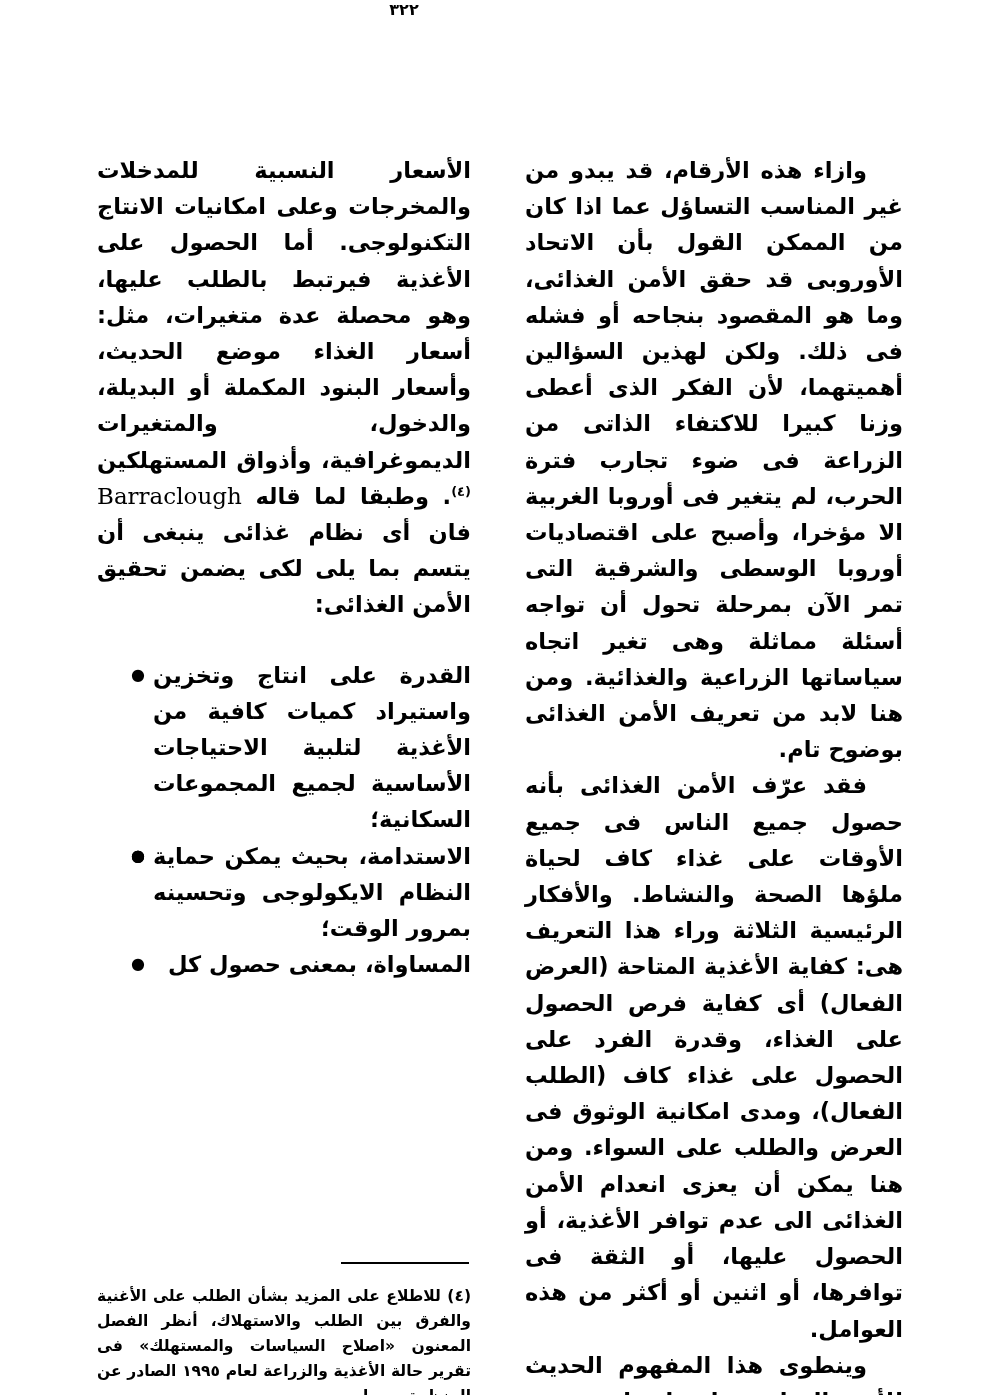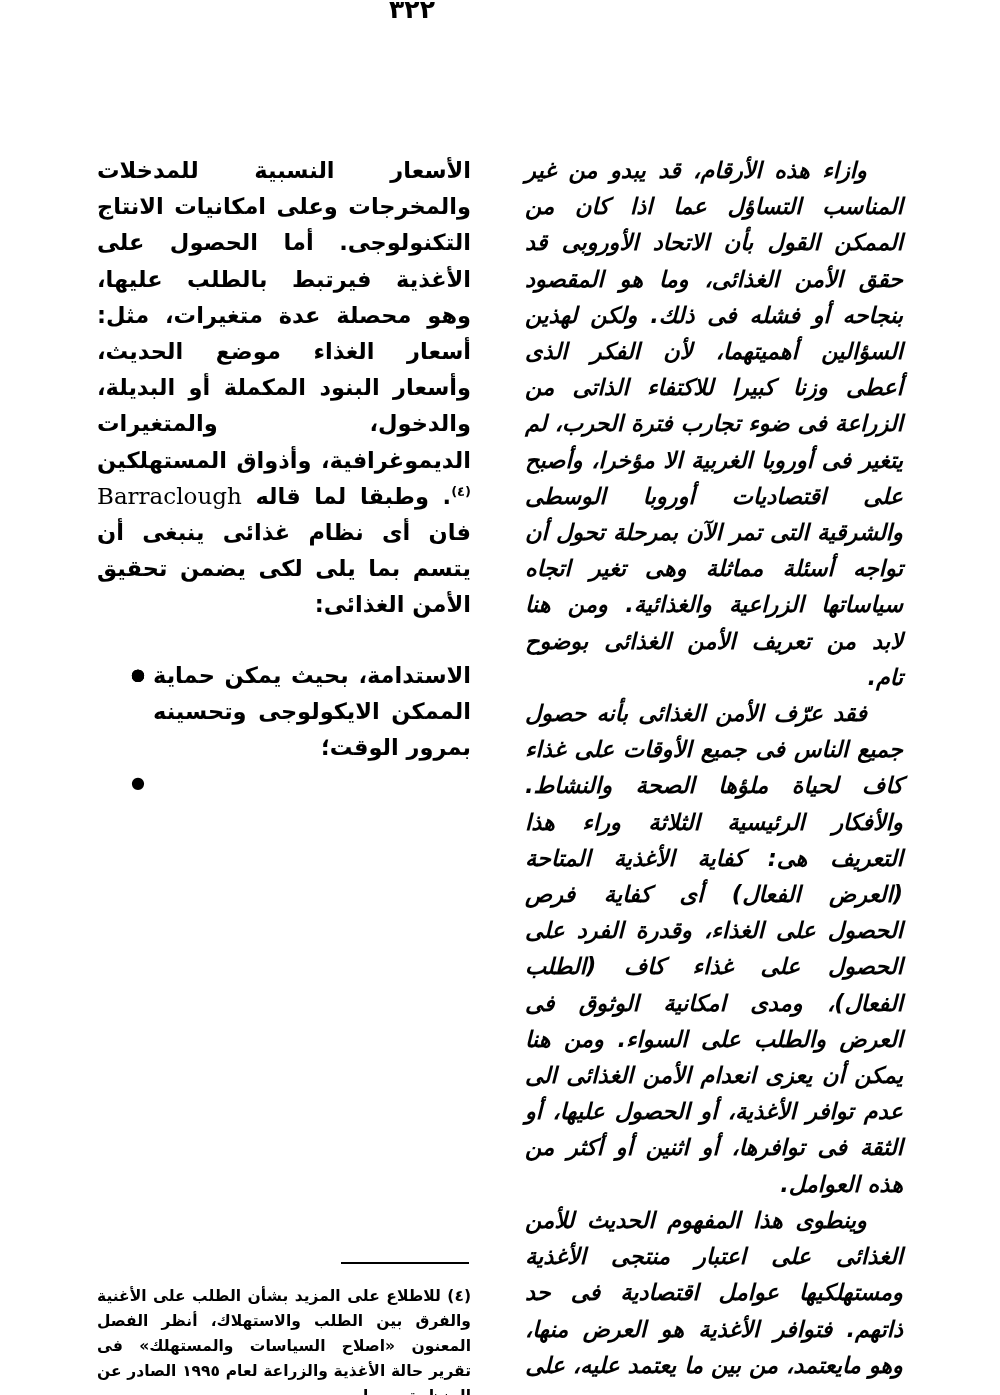--- a/index.html
+++ b/index.html
@@ -11,24 +11,24 @@
       width: 1000px;
       height: 1395px;
       position: relative;
       overflow: hidden;
       color: #000;
       font-family: "DejaVu Sans", "Liberation Sans", sans-serif;
     }
     .page-number {
       position: absolute;
       top: 0;
-      left: 16px;
+      left: 8px;
       width: 792px;
       text-align: center;
-      font-size: 25px;
+      font-size: 16px;
       font-weight: bold;
       line-height: 20px;
       direction: rtl;
     }
     .column {
       position: absolute;
       top: 152px;
       direction: rtl;
       text-align: justify;
       text-align-last: right;
@@ -42,21 +42,20 @@
     }
     .col-left {
       left: 97px;
       width: 374px;
     }
     .para {
       margin: 0;
     }
     .para.indent {
       text-indent: 36px;
-      font-style: italic;
     }
     .intro {
       margin: 0 0 34px 0;
     }
     .bullets {
       list-style: none;
       margin: 0;
       padding: 0;
     }
     .bullet-item {
@@ -116,31 +115,33 @@
   <p class="para indent">فقد عرّف الأمن الغذائى بأنه حصول جميع الناس فى جميع الأوقات على غذاء كاف لحياة ملؤها الصحة والنشاط. والأفكار الرئيسية الثلاثة وراء هذا التعريف هى: كفاية الأغذية المتاحة (العرض الفعال) أى كفاية فرص الحصول على الغذاء، وقدرة الفرد على الحصول على غذاء كاف (الطلب الفعال)، ومدى امكانية الوثوق فى العرض والطلب على السواء. ومن هنا يمكن أن يعزى انعدام الأمن الغذائى الى عدم توافر الأغذية، أو الحصول عليها، أو الثقة فى توافرها، أو اثنين أو أكثر من هذه العوامل.</p>
   <p class="para indent">وينطوى هذا المفهوم الحديث للأمن الغذائى على اعتبار منتجى الأغذية ومستهلكيها عوامل اقتصادية فى حد ذاتهم. فتوافر الأغذية هو العرض منها، وهو مايعتمد، من بين ما يعتمد عليه، على</p>
 </div>
 
 <div class="column col-left">
   <p class="para intro"><span>الأسعار النسبية للمدخلات والمخرجات وعلى امكانيات الانتاج التكنولوجى. أما الحصول على الأغذية فيرتبط بالطلب عليها، وهو محصلة عدة متغيرات، مثل: أسعار الغذاء موضع الحديث، وأسعار البنود المكملة أو البديلة، والدخول، والمتغيرات الديموغرافية، وأذواق المستهلكين</span> <sup>(٤)</sup><span>. وطبقا لما قاله</span> <span class="latin" dir="ltr">Barraclough</span> <span>فان أى نظام غذائى ينبغى أن يتسم بما يلى لكى يضمن تحقيق الأمن الغذائى:</span></p>
 
   <ul class="bullets">
     <li class="bullet-item">
       <span class="bullet-icon">●</span>
+      <span class="bullet-text">القدرة على انتاج وتخزين واستيراد كميات كافية من الأغذية لتلبية الاحتياجات الأساسية لجميع المجموعات السكانية؛</span>
     </li>
     <li class="bullet-item">
       <span class="bullet-icon">●</span>
     </li>
     <li class="bullet-item">
       <span class="bullet-icon">●</span>
     </li>
     <li class="bullet-item">
       <span class="bullet-icon">●</span>
-      <span class="bullet-text">الاستدامة، بحيث يمكن حماية الممكن الايكولوجى وتحسينه بمرور الوقت؛</span>
+      <span class="bullet-text">الاستدامة، بحيث يمكن حماية النظام الايكولوجى وتحسينه بمرور الوقت؛</span>
     </li>
     <li class="bullet-item">
       <span class="bullet-icon">●</span>
+      <span class="bullet-text">المساواة، بمعنى حصول كل</span>
     </li>
   </ul>
 </div>
 
 <div class="footnote-rule"></div>
 <div class="footnote">(٤) للاطلاع على المزيد بشأن الطلب على الأغنية والفرق بين الطلب والاستهلاك، أنظر الفصل المعنون «اصلاح السياسات والمستهلك» فى تقرير حالة الأغذية والزراعة لعام ١٩٩٥ الصادر عن المنظمة، روما.</div>
 
 </body></html>

